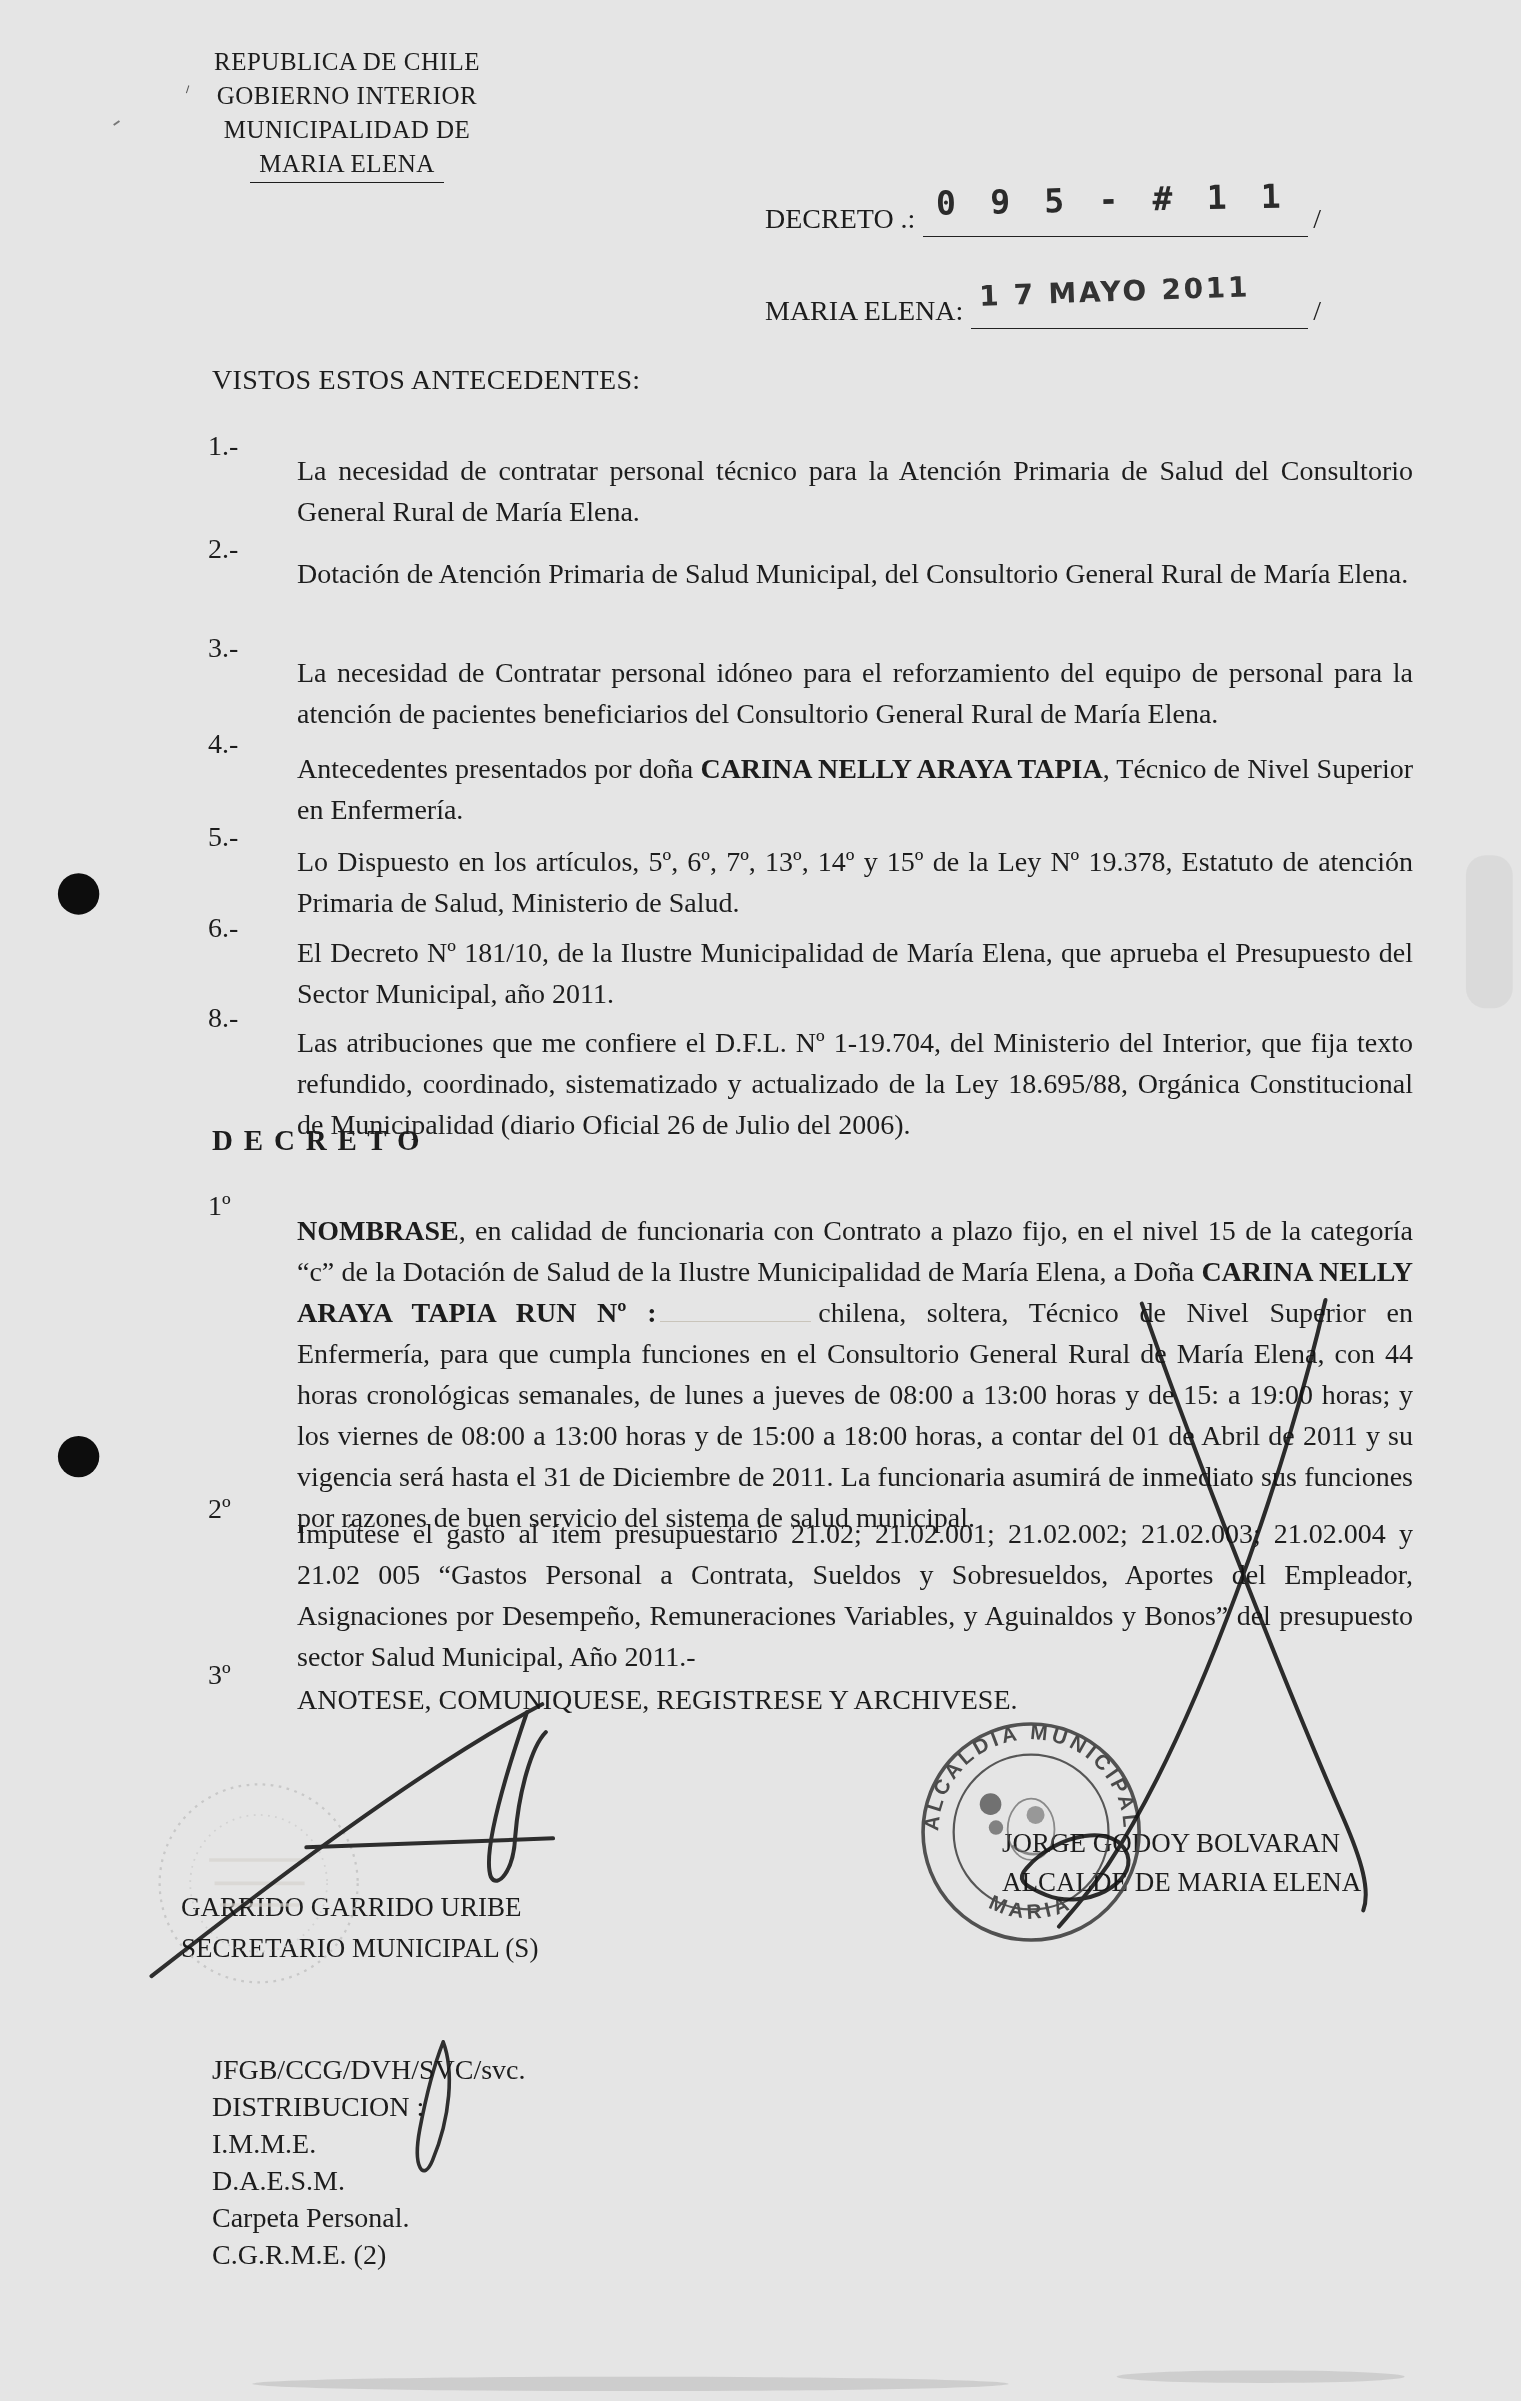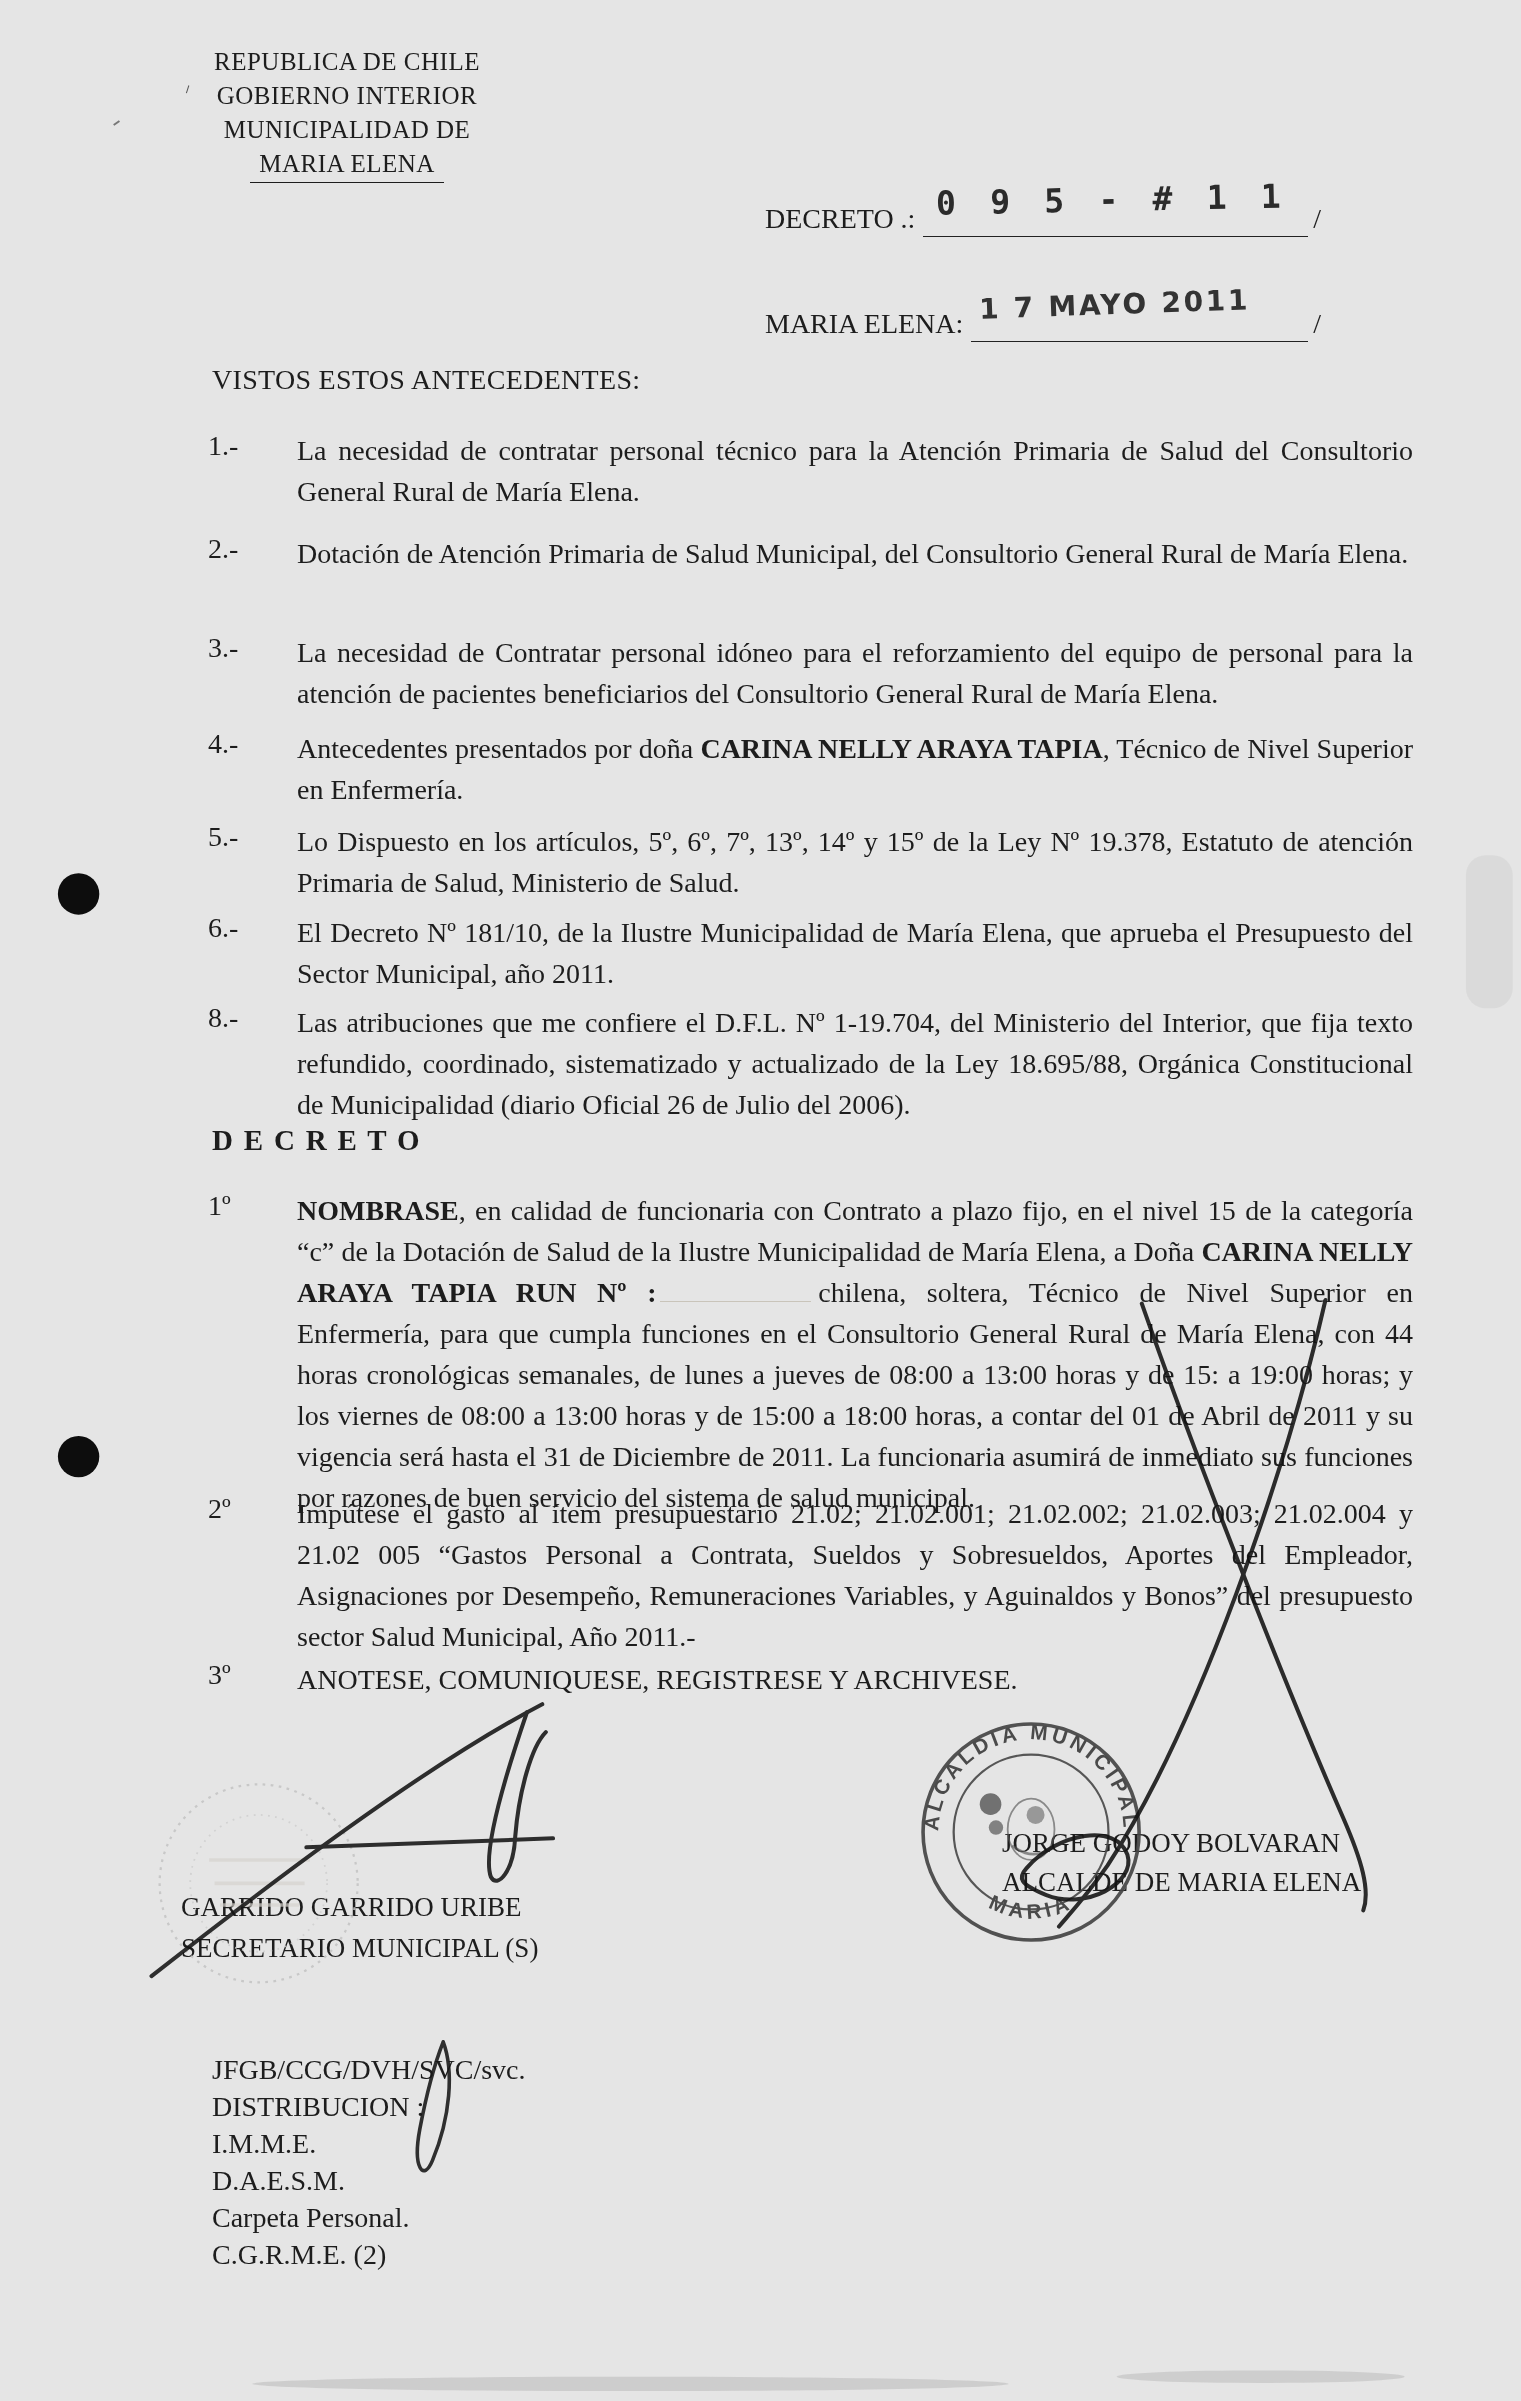--- a/index.html
+++ b/index.html
@@ -22,38 +22,38 @@
   .artifact-tick{position:absolute;left:113px;top:122px;width:7.2px;height:1.8px;background:#777;transform:rotate(-35deg);}
   
   .hfield{
     position:absolute;left:765px;width:556px;
     display:flex;align-items:flex-end;font-size:28px;
   }
   .hfield .lbl{white-space:nowrap;padding-bottom:1.8px;}
   .hfield .rule{flex:1;border-bottom:1.8px solid #222;height:32px;margin:0 5.4px 0 7.2px;}
   .hfield .slash{padding-bottom:1.8px;}
   .hfield.decreto{top:203px;}
-  .hfield.place{top:308px;text-align:center;}
+  .hfield.place{top:295px;text-align:center;}
   .stampnum{
     position:absolute;left:171px;top:-23.4px;
     font-family:"DejaVu Sans Mono", monospace;font-weight:bold;
     font-size:33px;letter-spacing:7.2px;color:#2b2b2b;
     transform:rotate(-1.2deg);white-space:nowrap;
   }
   .stampdate{
     position:absolute;left:214px;top:-20px;
     font-family:"DejaVu Sans", sans-serif;font-weight:bold;
     font-size:28px;letter-spacing:2.7px;color:#333;
     transform:rotate(-2deg);white-space:nowrap;
   }
   
   .vistos{position:absolute;left:212px;top:364px;font-size:28px;letter-spacing:0.3px;}
   .item{position:absolute;left:208px;width:1205px;display:grid;grid-template-columns:89px 1116px;}
   .item .num{font-size:28px;}
-  .item .body{font-size:28px;line-height:41px;text-align:justify;}
+  .item .body{font-size:28px;line-height:41px;text-align:justify;margin-top:20px;}
   b,.bold{font-weight:bold;}
   .blank{display:inline-block;width:151px;border-bottom:1.8px solid #c9c4ba;height:21.6px;margin:0 7.2px 0 3.6px;}
   .decreto-heading{position:absolute;left:212px;top:1124px;font-size:29px;font-weight:bold;letter-spacing:1.8px;}
   
   .sigblock{position:absolute;font-size:27px;line-height:41px;white-space:nowrap;}
   .sig-left{left:181px;top:1887px;}
   .sig-right{left:1002px;top:1824px;line-height:39px;}
   
   .footer{position:absolute;left:212px;top:2051px;font-size:28px;line-height:37px;}
   

